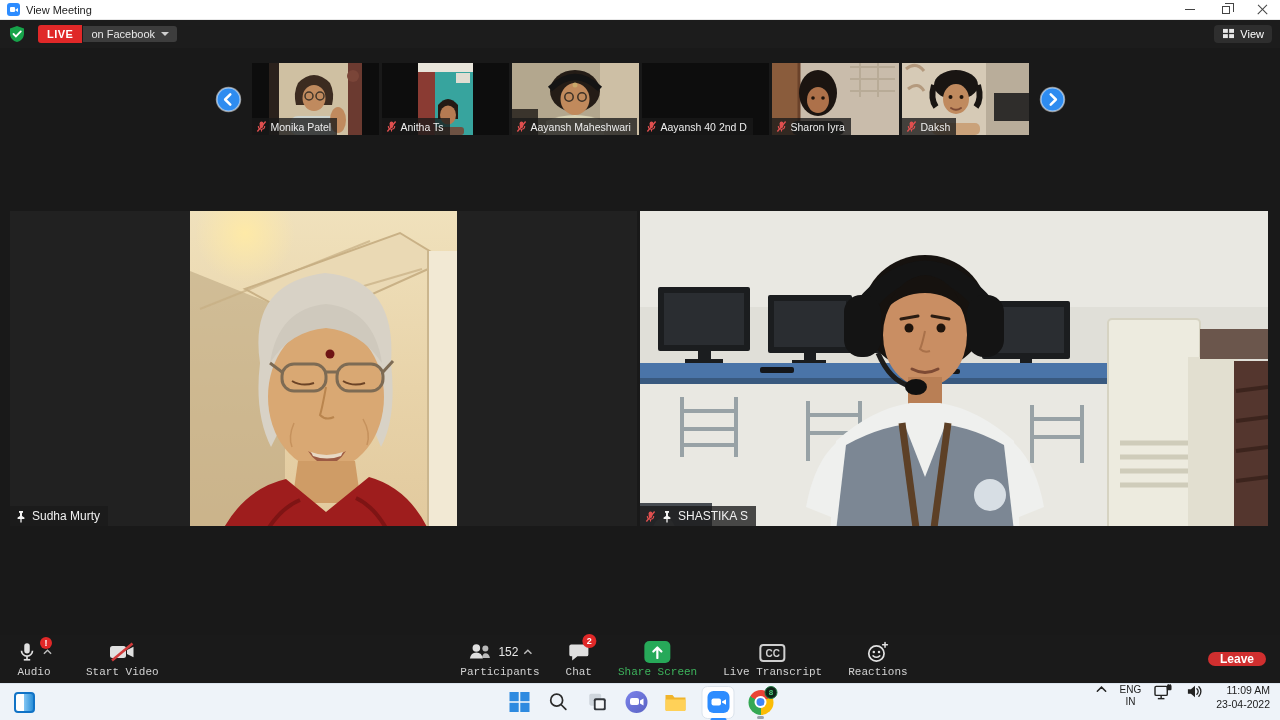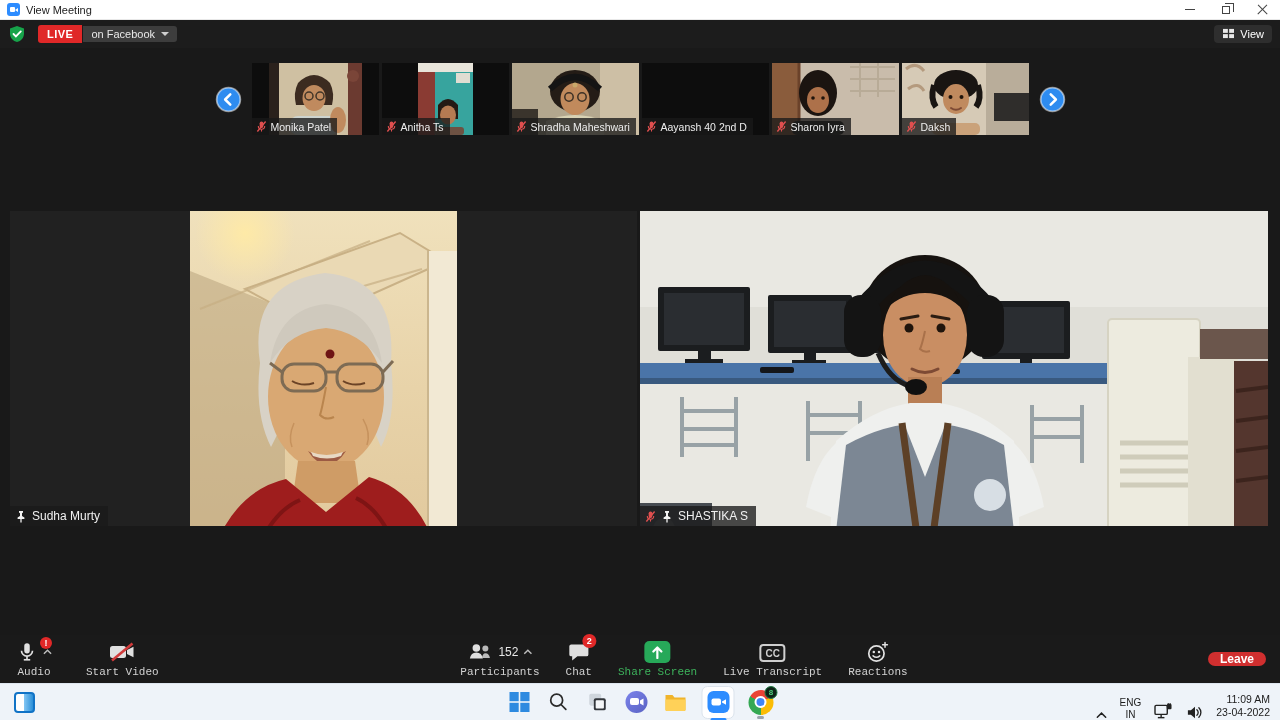--- a/index.html
+++ b/index.html
@@ -62,21 +62,21 @@
   .tb-icons { position:absolute; left:50%; transform:translateX(-50%); display:flex; align-items:center; gap:13px; }
   .task-icon { width:26px; height:26px; display:flex; align-items:center; justify-content:center; position:relative; }
   .zoom-active { width:33px; height:33px; background:rgba(255,255,255,.9); border:1px solid #dbe3ec; border-radius:6px; display:flex; align-items:center; justify-content:center; position:relative; }
   .run-bar { position:absolute; bottom:-4px; left:50%; transform:translateX(-50%); height:3px; border-radius:2px; }
   .run-bar.active { width:16px; background:#2D8CFF; bottom:-3px; }
   .run-bar.idle { width:7px; background:#9aa3ad; bottom:-4px; }
   .chrome-ball { width:25px; height:25px; border-radius:50%; background:conic-gradient(from -60deg, #ea4335 0 120deg, #fbbc05 0 240deg, #34a853 0 360deg); position:relative; }
   .chrome-ball::before { content:""; position:absolute; left:6.5px; top:6.5px; width:12px; height:12px; background:#fff; border-radius:50%; }
   .chrome-ball::after { content:""; position:absolute; left:8.5px; top:8.5px; width:8px; height:8px; background:#4285f4; border-radius:50%; }
   .chrome-badge { position:absolute; top:-3px; right:-4px; width:13px; height:13px; background:#0d2418; border:1px solid #1f7a43; color:#4fd07e; border-radius:50%; font-size:8px; font-weight:bold; display:flex; align-items:center; justify-content:center; }
-  .tray { position:absolute; right:10px; top:0; bottom:0; display:flex; align-items:flex-end; gap:12px; }
+  .tray { position:absolute; right:10px; top:0; bottom:0; display:flex; align-items:flex-start; gap:12px; }
   .lang-block { font-size:10px; color:#1c1c1c; text-align:center; line-height:1.15; }
   .clock-block { font-size:10.5px; color:#1c1c1c; text-align:right; line-height:1.3; }
 </style>
 </head>
 <body>
 
 <div class="screen">
 
   <div class="titlebar">
     <div class="app-icon"></div>
@@ -186,21 +186,21 @@
             <path d="M34 58 q29 -12 58 0 l0 14 -58 0z" fill="#d8d2b4"></path>
             <circle cx="63" cy="22" r="2.5" fill="#caa86a"></circle>
           </svg>
           <div class="name-tag">
             <svg width="11" height="13" viewBox="0 0 12 14">
               <rect x="4" y="1.5" width="4" height="7" rx="2" fill="#e04f4f"></rect>
               <path d="M2.5 6.5a3.5 3.5 0 0 0 7 0" stroke="#e04f4f" stroke-width="1.2" fill="none"></path>
               <line x1="6" y1="10" x2="6" y2="12.5" stroke="#e04f4f" stroke-width="1.2"></line>
               <line x1="1.5" y1="12.5" x2="10.5" y2="1.5" stroke="#e04f4f" stroke-width="1.5"></line>
             </svg>
-            <span>Shradha Maheshwari</span>
+            <span>Aayansh Maheshwari</span>
           </div>
         </div>
 
         <div class="thumb">
           <div class="name-tag">
             <svg width="11" height="13" viewBox="0 0 12 14">
               <rect x="4" y="1.5" width="4" height="7" rx="2" fill="#e04f4f"></rect>
               <path d="M2.5 6.5a3.5 3.5 0 0 0 7 0" stroke="#e04f4f" stroke-width="1.2" fill="none"></path>
               <line x1="6" y1="10" x2="6" y2="12.5" stroke="#e04f4f" stroke-width="1.2"></line>
               <line x1="1.5" y1="12.5" x2="10.5" y2="1.5" stroke="#e04f4f" stroke-width="1.5"></line>

